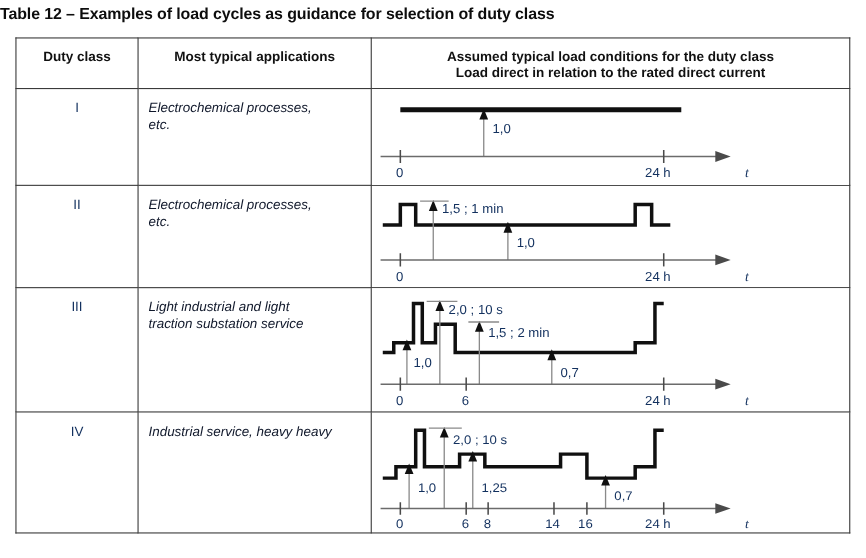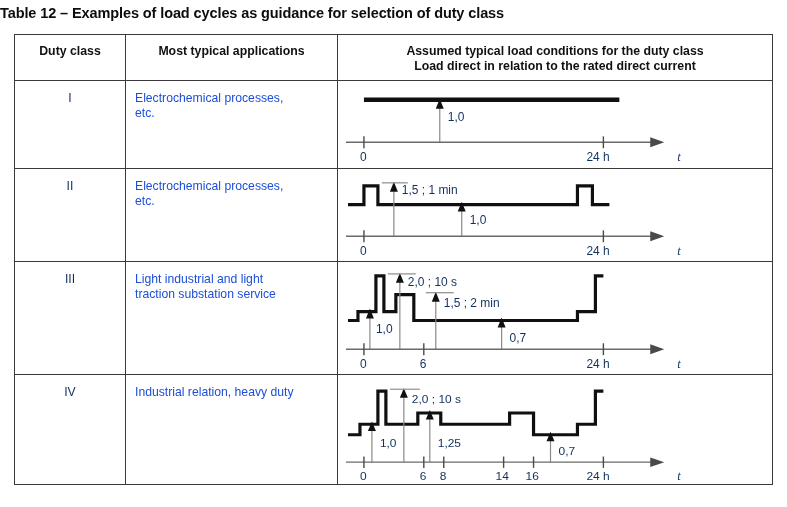--- a/index.html
+++ b/index.html
@@ -59,23 +59,24 @@
 
   td.class-cell {
     text-align: center;
     font-size: 12.2px;
     font-weight: normal;
     color: #12305e;
     padding-top: 10px;
   }
   td.apps-cell {
     font-size: 12.2px;
-    color: #1d4ed8;
+    color: #0f172a;
     padding: 10px 0 0 9px;
     line-height: 15px;
+    font-style: italic;
   }
   td.diag-cell {
     position: relative;
     padding: 0;
   }
   .r1 { height: 88px; }
   .r2 { height: 93px; }
   .r3 { height: 113px; }
   .r4 { height: 110px; }
 
@@ -248,21 +249,21 @@
             <line class="tick" x1="266" y1="82" x2="266" y2="94"></line>
             <text class="lbl" x="249" y="107">24 h</text>
             <text class="lbl-t" x="340" y="107">t</text>
           </svg>
         </td>
       </tr>
 
       <tr class="r4">
         <td class="class-cell">IV</td>
         <td class="apps-cell">
-          <div>Industrial relation, heavy duty</div>
+          <div>Industrial service, heavy heavy</div>
         </td>
         <td class="diag-cell">
           <svg class="diag" viewBox="0 0 435 115" preserveAspectRatio="none">
 
             <path class="wave" d="M 10 63 L 22 63 L 22 52 L 40 52 L 40 17 L 48 17 L 48 52 L 80 52
                      L 80 40 L 103 40 L 103 52 L 172 52 L 172 40 L 196 40 L 196 63
                      L 240 63 L 240 52 L 258 52 L 258 17 L 266 17"></path>
 
             <line class="leader" x1="66" y1="92" x2="66" y2="20"></line>
             <polygon class="arrowhead" points="66,14 62,24 70,24"></polygon>

